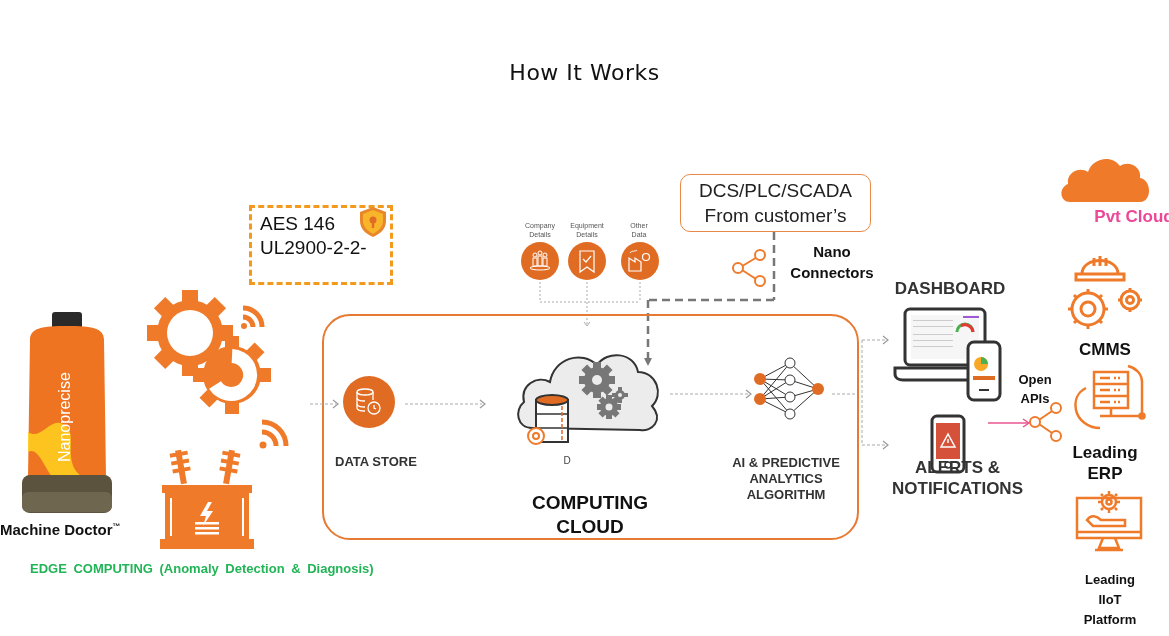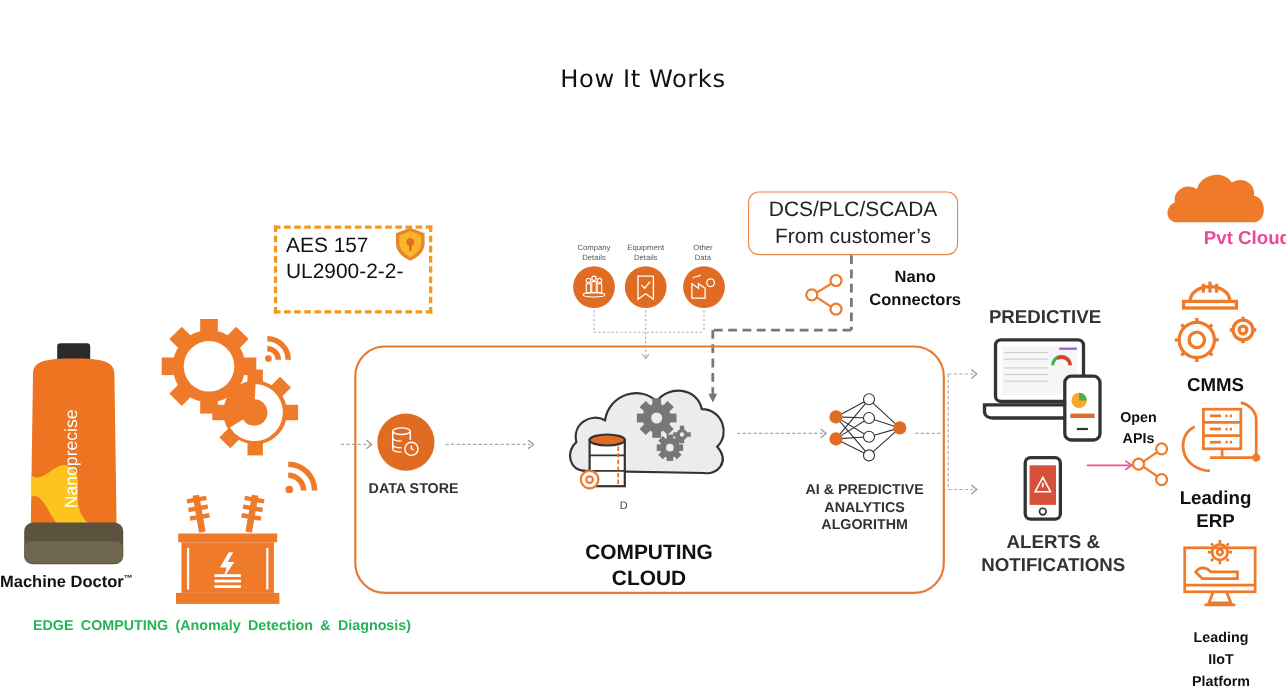--- a/index.html
+++ b/index.html
@@ -4,35 +4,35 @@
 <style>
   html, body { margin:0; padding:0; background:#ffffff; }
   body { width:1169px; height:636px; position:relative; overflow:hidden; font-family:"Liberation Sans", sans-serif; }
   .abs { position:absolute; }
   .title { left:0; width:1169px; top:60px; text-align:center; font-family:"DejaVu Sans", sans-serif; font-size:22px; color:#111; letter-spacing:0.5px; }
   .sec-box { left:249px; top:205px; width:144px; height:80px; border:3px dashed #f39a1e; box-sizing:border-box; padding:4px 0 0 8px; font-size:19px; line-height:24px; color:#111; }
   .src-box { left:680px; top:174px; width:191px; height:58px; border:1.5px solid #e8894a; border-radius:10px; box-sizing:border-box; text-align:center; font-size:19px; line-height:25px; color:#222; padding-top:3px; }
   .bold-lbl { font-weight:bold; color:#111; font-size:15px; line-height:21px; text-align:center; }
   .small-lbl { font-size:7px; color:#555; text-align:center; line-height:9px; }
   .cloud-frame { left:322px; top:314px; width:537px; height:226px; border:2.5px solid #e77a33; border-radius:28px; box-sizing:border-box; }
-  .mid-lbl { font-weight:bold; color:#333; font-size:13px; text-align:center; line-height:16px; }
+  .mid-lbl { font-weight:bold; color:#333; font-size:13px; text-align:center; line-height:16px;margin-top:18px; }
   .big-lbl { font-weight:bold; color:#111; font-size:19px; text-align:center; line-height:24px; }
   .right-lbl { font-weight:bold; color:#333; font-size:17px; text-align:center; line-height:21px; }
   .edge-lbl { left:30px; top:561px; font-weight:bold; color:#22b457; font-size:13px; word-spacing:3px; }
   .md-lbl { left:0px; top:521px; font-weight:bold; color:#111; font-size:15px; }
   .md-lbl sup { font-size:8px; }
   svg { overflow:visible; }
 </style>
 </head>
 <body>
 
 <div class="abs title">How It Works</div>
 
 <div class="abs sec-box">
-  <div>AES 157</div>
+  <div>AES 146</div>
   <div>UL2900-2-2-</div>
 </div>
 <svg class="abs" style="left:358px;top:206px" width="30" height="32">
   <path d="M15 1 L28 6 L28 15 C28 23 22 28 15 31 C8 28 2 23 2 15 L2 6 Z" fill="#e8862a"></path>
   <path d="M15 4 L25 8 L25 15 C25 21 20 25 15 28 C10 25 5 21 5 15 L5 8 Z" fill="#f9b52a"></path>
   <circle cx="15" cy="14" r="3.5" fill="#e06c24"></circle>
   <rect x="13.8" y="15" width="2.4" height="7" fill="#e06c24"></rect>
 </svg>
 
 <svg class="abs" style="left:12px;top:312px" width="110" height="208">
@@ -281,21 +281,21 @@
   <div>AI &amp; PREDICTIVE</div>
     <div>ANALYTICS</div>
     <div>ALGORITHM</div>
 </div>
 
 <div class="abs big-lbl" style="left:500px;top:491px;width:180px">
   <div>COMPUTING</div>
     <div>CLOUD</div>
 </div>
 
-<div class="abs right-lbl" style="left:880px;top:278px;width:140px">PREDICTIVE</div>
+<div class="abs right-lbl" style="left:880px;top:278px;width:140px">DASHBOARD</div>
 <svg class="abs" style="left:893px;top:306px" width="110" height="96">
   <rect x="12" y="3" width="80" height="56" rx="5" fill="#fff" stroke="#333" stroke-width="3"></rect>
   <rect x="18" y="9" width="68" height="44" fill="#f6f6f6"></rect>
   <g fill="#ccc">
       <rect x="20" y="14" width="40" height="1"></rect>
       <rect x="20" y="20" width="40" height="1"></rect>
       <rect x="20" y="28" width="40" height="1"></rect>
       <rect x="20" y="34" width="40" height="1"></rect>
       <rect x="20" y="40" width="40" height="1"></rect>
     </g>
@@ -310,21 +310,21 @@
   <rect x="86" y="83" width="10" height="2" fill="#333"></rect>
 </svg>
 
 <svg class="abs" style="left:930px;top:414px" width="36" height="60">
   <rect x="2" y="2" width="32" height="56" rx="5" fill="#fff" stroke="#333" stroke-width="3"></rect>
   <rect x="6" y="9" width="24" height="36" fill="#d6513a"></rect>
   <path d="M18 20 L25 33 L11 33 Z" stroke="#fff" stroke-width="1.5" fill="none"></path>
   <line x1="18" y1="25" x2="18" y2="29" stroke="#fff" stroke-width="1.5"></line>
   <circle cx="18" cy="51" r="3" stroke="#333" stroke-width="1.5" fill="none"></circle>
 </svg>
-<div class="abs right-lbl" style="left:870px;top:482px;width:175px">
+<div class="abs right-lbl" style="left:870px;top:457px;width:175px">
   <div>ALERTS &amp;</div>
     <div>NOTIFICATIONS</div>
 </div>
 
 <div class="abs bold-lbl" style="left:1010px;top:370px;width:50px;font-size:13px;line-height:19px">
   <div>Open</div>
     <div>APIs</div>
 </div>
 <svg class="abs" style="left:988px;top:398px" width="80" height="48">
   <line x1="0" y1="25" x2="40" y2="25" stroke="#e9568f" stroke-width="1.5"></line>

